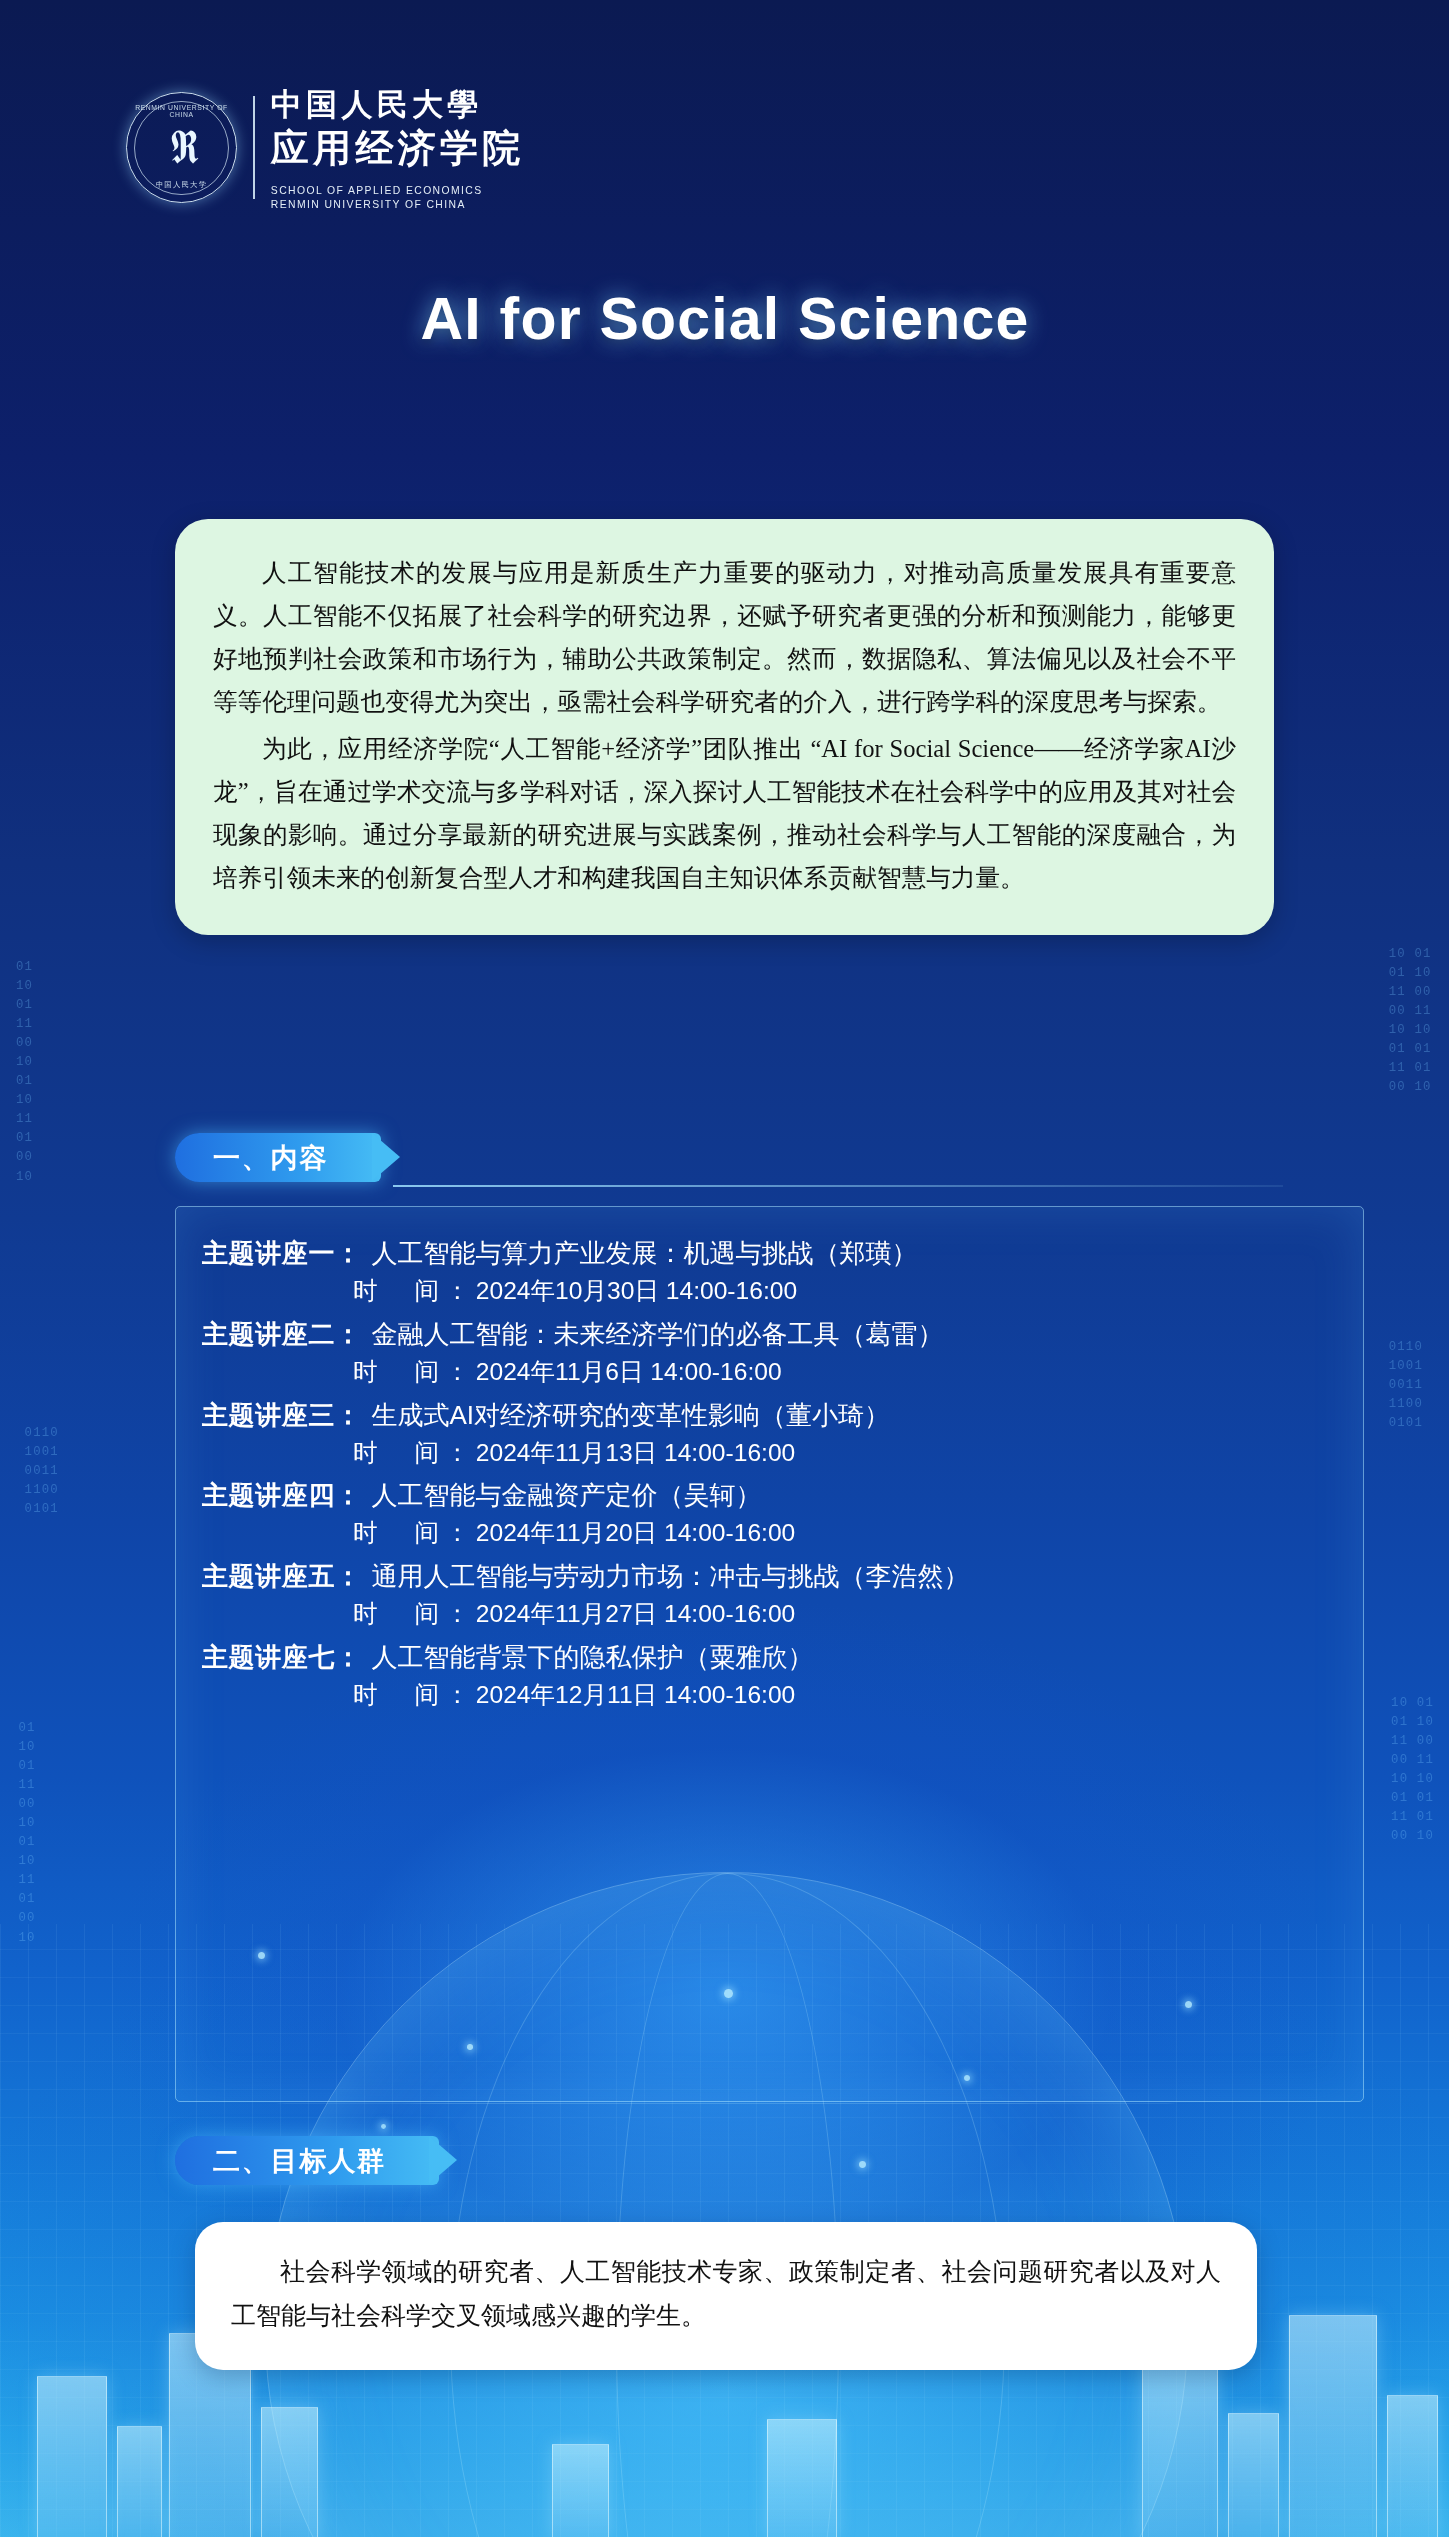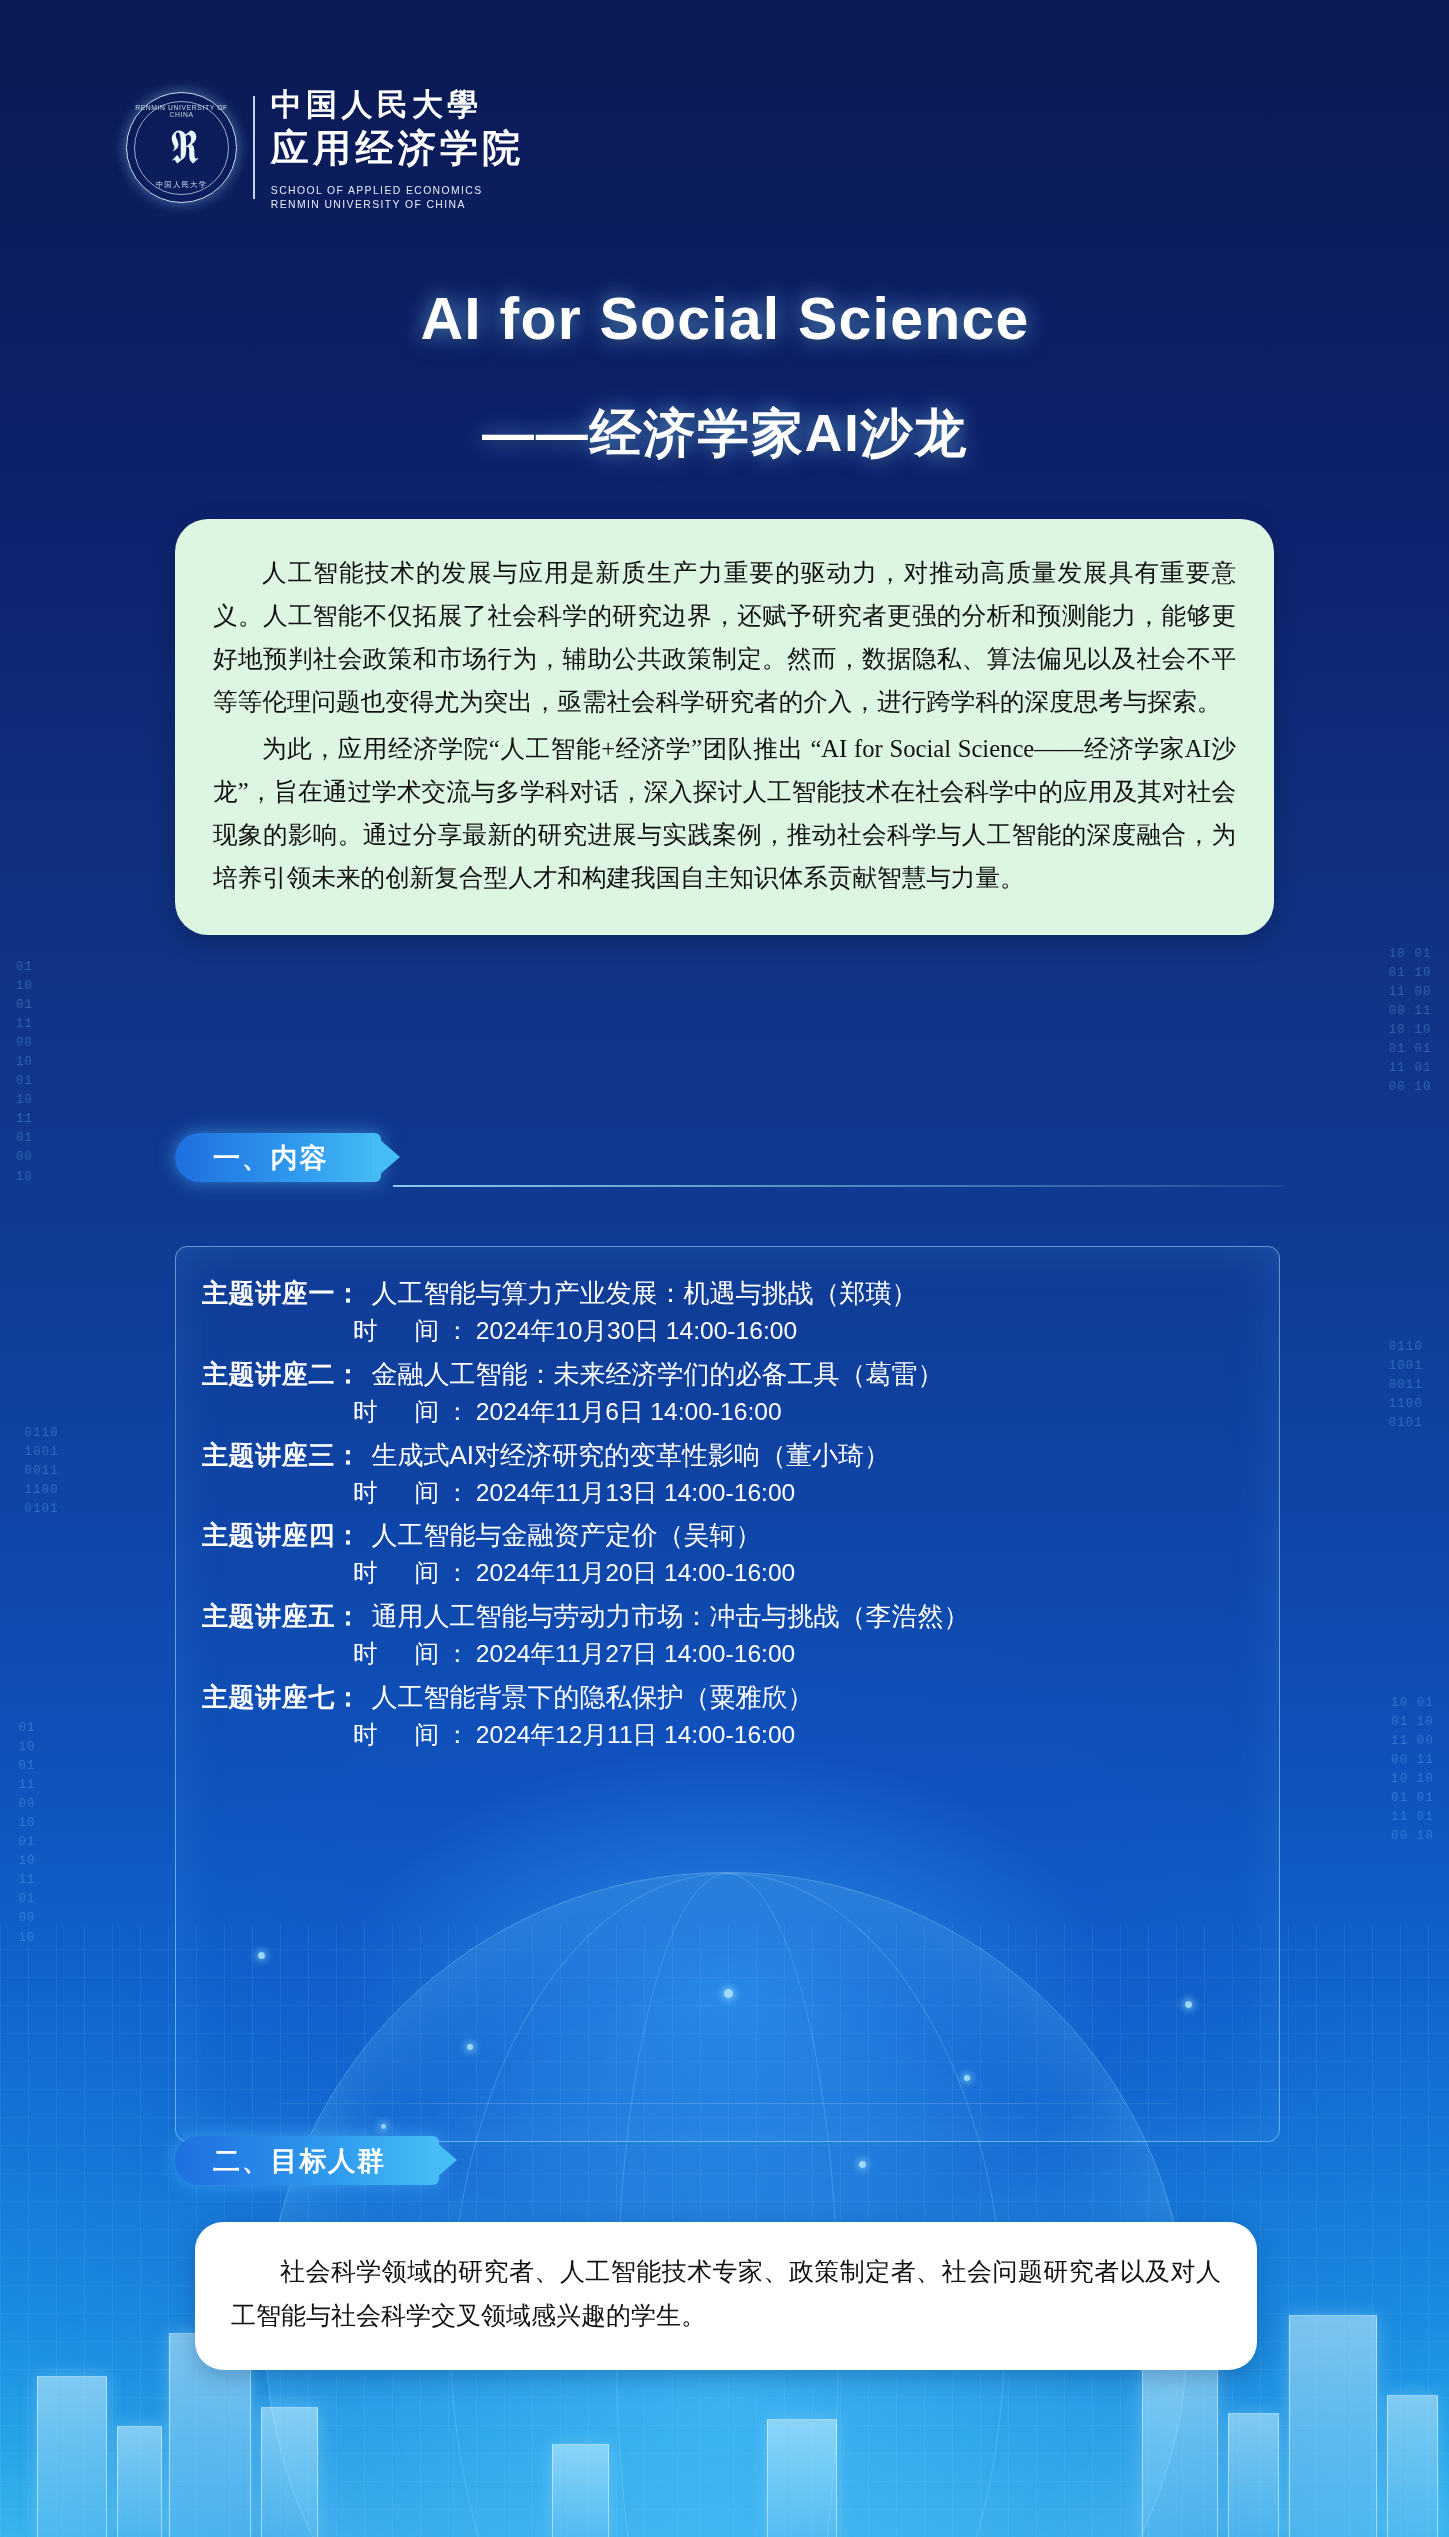--- a/index.html
+++ b/index.html
@@ -252,26 +252,26 @@
   .ribbon-rule {
     position: absolute;
     height: 1.8px;
     background: linear-gradient(90deg, rgba(160,225,255,0.85), rgba(160,225,255,0.10));
   }
 
   
   .panel {
     position: absolute;
     left: 175px;
-    top: 1246px;
-    width: 1105px;
+    top: 1206px;
+    width: 1189px;
     height: 896px;
     box-sizing: border-box;
     border: 1.8px solid rgba(170,230,255,0.55);
-    border-radius: 12px;
+    border-radius: 5px;
     box-shadow: inset 0 0 49px rgba(90,180,255,0.18);
   }
   .sched {
     position: absolute;
     left: 26px;
     top: 27px;
     right: 26px;
   }
   .sched-row { margin-bottom: 4.9px; }
   .sched-line1 {
@@ -412,21 +412,20 @@
     <div class="logo-divider"></div>
     <div class="logo-text">
       <div class="logo-cn1">中国人民大學</div>
       <div class="logo-cn2">应用经济学院</div>
       <div class="logo-en1">SCHOOL OF APPLIED ECONOMICS</div>
       <div class="logo-en2">RENMIN UNIVERSITY OF CHINA</div>
     </div>
   </div>
 
   <div class="title-main">AI for Social Science</div>
-  <div class="title-sub">——经济学家AI沙龙</div>
 
   <div class="intro-card">
     <p class="intro-p">人工智能技术的发展与应用是新质生产力重要的驱动力，对推动高质量发展具有重要意义。人工智能不仅拓展了社会科学的研究边界，还赋予研究者更强的分析和预测能力，能够更好地预判社会政策和市场行为，辅助公共政策制定。然而，数据隐私、算法偏见以及社会不平等等伦理问题也变得尤为突出，亟需社会科学研究者的介入，进行跨学科的深度思考与探索。</p>
     <p class="intro-p">为此，应用经济学院“人工智能+经济学”团队推出 “AI for Social Science——经济学家AI沙龙”，旨在通过学术交流与多学科对话，深入探讨人工智能技术在社会科学中的应用及其对社会现象的影响。通过分享最新的研究进展与实践案例，推动社会科学与人工智能的深度融合，为培养引领未来的创新复合型人才和构建我国自主知识体系贡献智慧与力量。</p>
   </div>
 
   <div class="ribbon" style="left:175px; top:1133px;">一、内容</div>
   <div class="ribbon-rule" style="left:393px; top:1185px; width:890px;"></div>
 
   <div class="panel">

